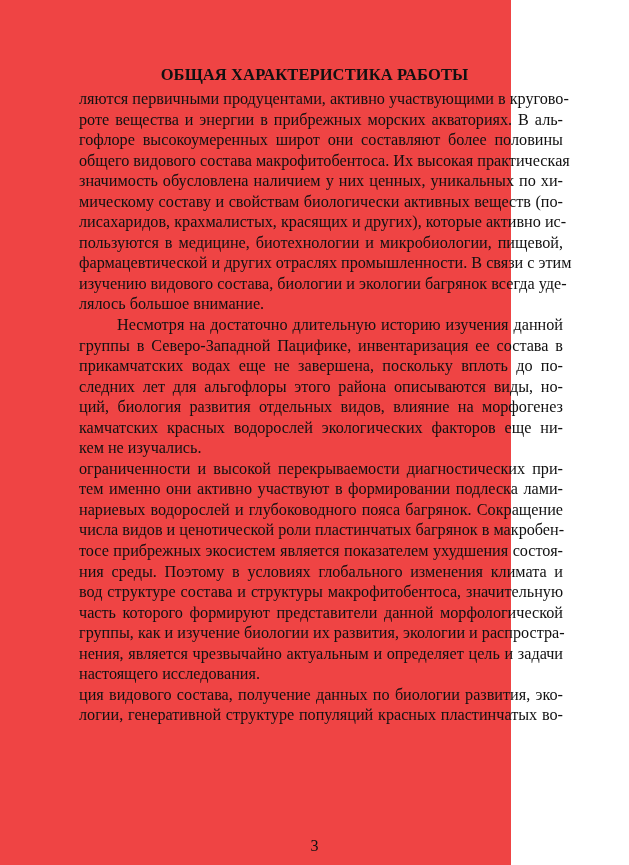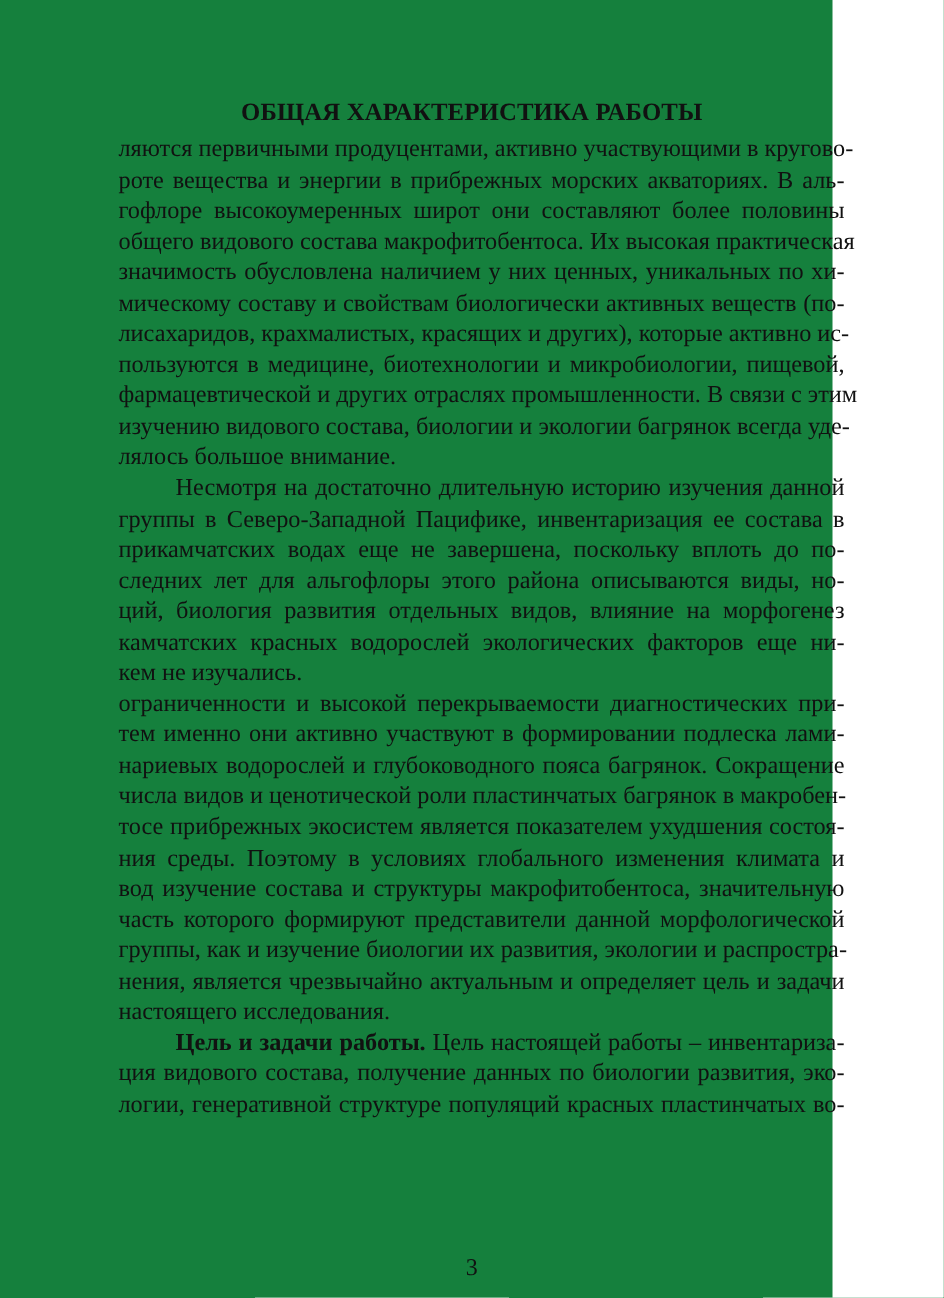--- a/index.html
+++ b/index.html
@@ -12,23 +12,23 @@
       height: 865px;
       position: relative;
       overflow: hidden;
       font-family: "Liberation Serif", "DejaVu Serif", serif;
       color: #111111;
     }
     .page {
       position: absolute;
       left: 0;
       top: 0;
-      width: 555px;
+      width: 511px;
       height: 865px;
-      background: #15803d;
+      background: #ef4444;
     }
     .title {
       position: absolute;
       left: 0;
       width: 629px;
       top: 64px;
       text-align: center;
       font-weight: bold;
       font-size: 16.5px;
       line-height: 22px;
@@ -102,29 +102,28 @@
       <span class="line last">кем не изучались.</span>
     </div>
 
     <div>
       <span class="line">ограниченности и высокой перекрываемости диагностических при-</span>
       <span class="line">тем именно они активно участвуют в формировании подлеска лами-</span>
       <span class="line">нариевых водорослей и глубоководного пояса багрянок. Сокращение</span>
       <span class="line">числа видов и ценотической роли пластинчатых багрянок в макробен-</span>
       <span class="line">тосе прибрежных экосистем является показателем ухудшения состоя-</span>
       <span class="line">ния среды. Поэтому в условиях глобального изменения климата и</span>
-      <span class="line">вод изучение состава и структуры макрофитобентоса, значительную</span>
+      <span class="line">вод структуре состава и структуры макрофитобентоса, значительную</span>
       <span class="line">часть которого формируют представители данной морфологической</span>
       <span class="line">группы, как и изучение биологии их развития, экологии и распростра-</span>
       <span class="line">нения, является чрезвычайно актуальным и определяет цель и задачи</span>
       <span class="line last">настоящего исследования.</span>
     </div>
 
     <div>
-      <span class="line indent"><span class="b">Цель и задачи работы.</span><span> Цель настоящей работы – инвентариза-</span></span>
       <span class="line">ция видового состава, получение данных по биологии развития, эко-</span>
       <span class="line">логии, генеративной структуре популяций красных пластинчатых во-</span>
     </div>
 
   </div>
 
   <div class="page-number">3</div>
 
 </div>
 

